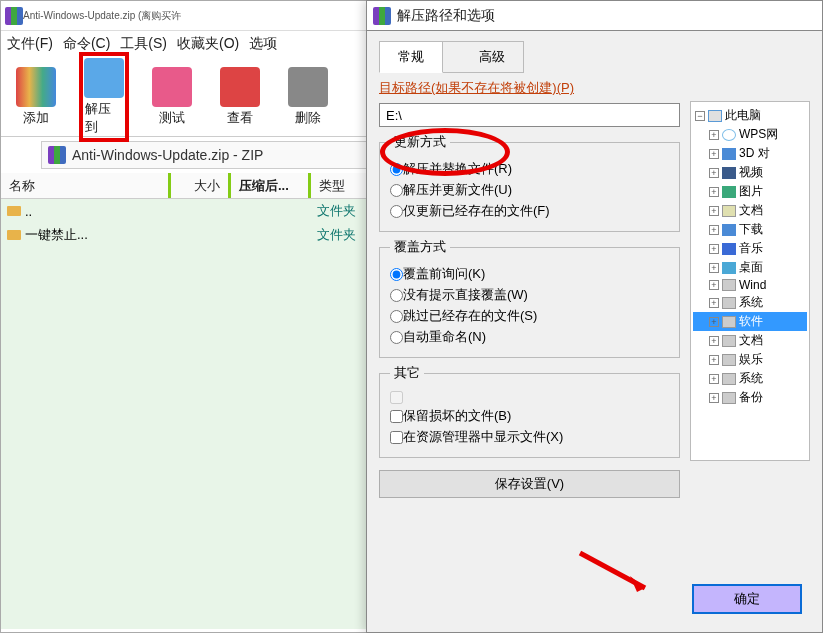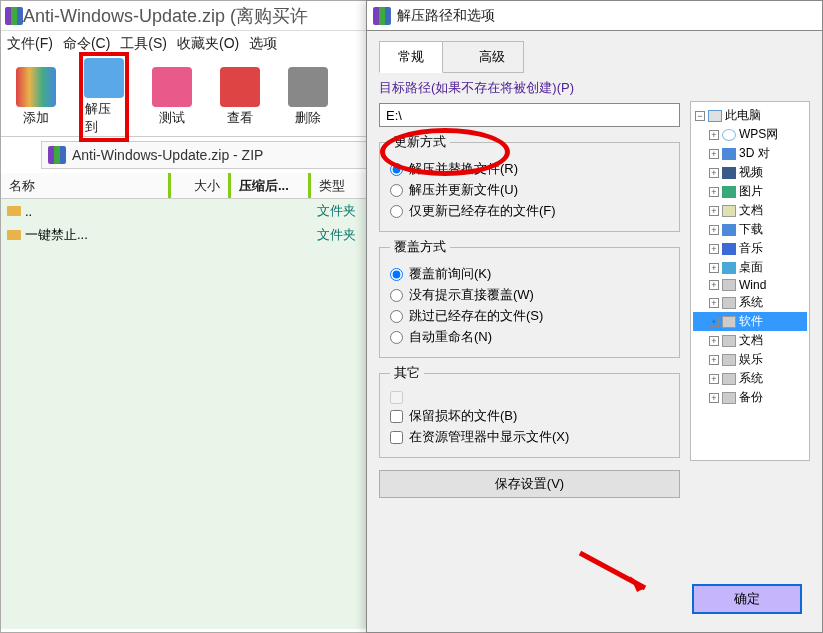--- a/index.html
+++ b/index.html
@@ -1,21 +1,21 @@
 <!DOCTYPE html>
 <html><head>
 <meta charset="utf-8">
 <style>
 * { box-sizing: border-box; margin: 0; padding: 0; font-family: "Microsoft YaHei", SimSun, sans-serif; }
 body { width: 823px; height: 633px; background: #f0f0f0; position: relative; overflow: hidden; }
 
 
 .main-window { position: absolute; top: 0; left: 0; width: 823px; height: 633px; background: #fff; border: 1px solid #aaa; }
 .main-titlebar { height: 30px; background: #fff; display: flex; align-items: center; padding: 0 4px; border-bottom: 1px solid #ddd; }
-.main-titlebar .title { color: #555; font-size: 18px; }
+.main-titlebar .title { color: #555; font-size: 10px; }
 
 .menubar { height: 26px; display: flex; align-items: center; padding: 0 6px; gap: 10px; font-size: 14px; color: #222; }
 .menubar span { cursor: default; }
 
 .toolbar { height: 80px; display: flex; align-items: center; padding: 6px 10px; gap: 18px; border-bottom: 1px solid #ccc; background: #fff; }
 .tool-btn { display: flex; flex-direction: column; align-items: center; gap: 2px; font-size: 13px; color: #222; width: 50px; }
 .tool-btn .icon { width: 40px; height: 40px; border-radius: 4px; }
 .tool-btn.highlighted { border: 4px solid #e60000; padding: 2px; margin: -6px 0; }
 
 .path-bar { height: 28px; display: flex; align-items: center; padding: 0 6px; border: 1px solid #ccc; margin: 4px 40px 4px 40px; background: #f9f9f9; font-size: 14px; color: #333; gap: 6px; }
@@ -35,27 +35,27 @@
 .dlg-title { height: 30px; background: #fff; border-bottom: 1px solid #888; display: flex; align-items: center; padding: 0 6px; gap: 6px; color: #222; font-size: 14px; }
 
 .tabs { display: flex; margin: 10px 12px 0 12px; }
 .tab { padding: 6px 18px; border: 1px solid #bbb; background: #fff; font-size: 13px; margin-right: -1px; }
 .tab.active { border-bottom: 1px solid #fff; position: relative; z-index: 2; }
 .tab.inactive { background: #f0f0f0; padding-left: 36px; }
 
 .dlg-body { display: flex; padding: 0 12px 8px 12px; gap: 10px; }
 .left-pane { flex: 1; display: flex; flex-direction: column; gap: 6px; }
 
-.field-label { font-size: 13px; color: #4c1d95; margin-top: 6px; }
+.field-label { font-size: 13px; color: #c2410c; margin-top: 6px; text-decoration: underline; }
 .path-input { height: 24px; border: 1px solid #888; background: #fff; padding: 0 6px; font-size: 13px; width: 100%; }
 .path-oval { position: absolute; top: 128px; left: 380px; width: 130px; height: 48px; border: 5px solid #e60000; border-radius: 50%; pointer-events: none; z-index: 5; }
 
 fieldset { border: 1px solid #bbb; padding: 6px 10px 8px 10px; font-size: 13px; }
 legend { font-size: 13px; padding: 0 4px; }
-.opt-row { display: flex; align-items: center; gap: 6px; margin: 3px 0; font-size: 13px; }
+.opt-row { display: flex; align-items: center; margin: 3px 0; font-size: 13px; }
 .opt-row input { margin: 0; }
 
 .save-btn { height: 28px; border: 1px solid #adadad; background: #e1e1e1; font-size: 13px; margin-top: 6px; }
 
 .tree-pane { width: 120px; border: 1px solid #bbb; background: #fff; font-size: 12px; padding: 4px 2px; overflow: hidden; margin-top: 28px; height: 360px; }
 .tree-node { display: flex; align-items: center; gap: 3px; white-space: nowrap; padding: 1px 0; }
 .tree-indent0 { padding-left: 2px; } .tree-indent1 { padding-left: 16px; }
 .tree-node.selected { background: #3399ff; color: #fff; }
 .expander { display: inline-block; width: 10px; height: 10px; border: 1px solid #888; font-size: 9px; line-height: 8px; text-align: center; color: #555; }
 .tree-icon { width: 14px; height: 12px; display: inline-block; }

